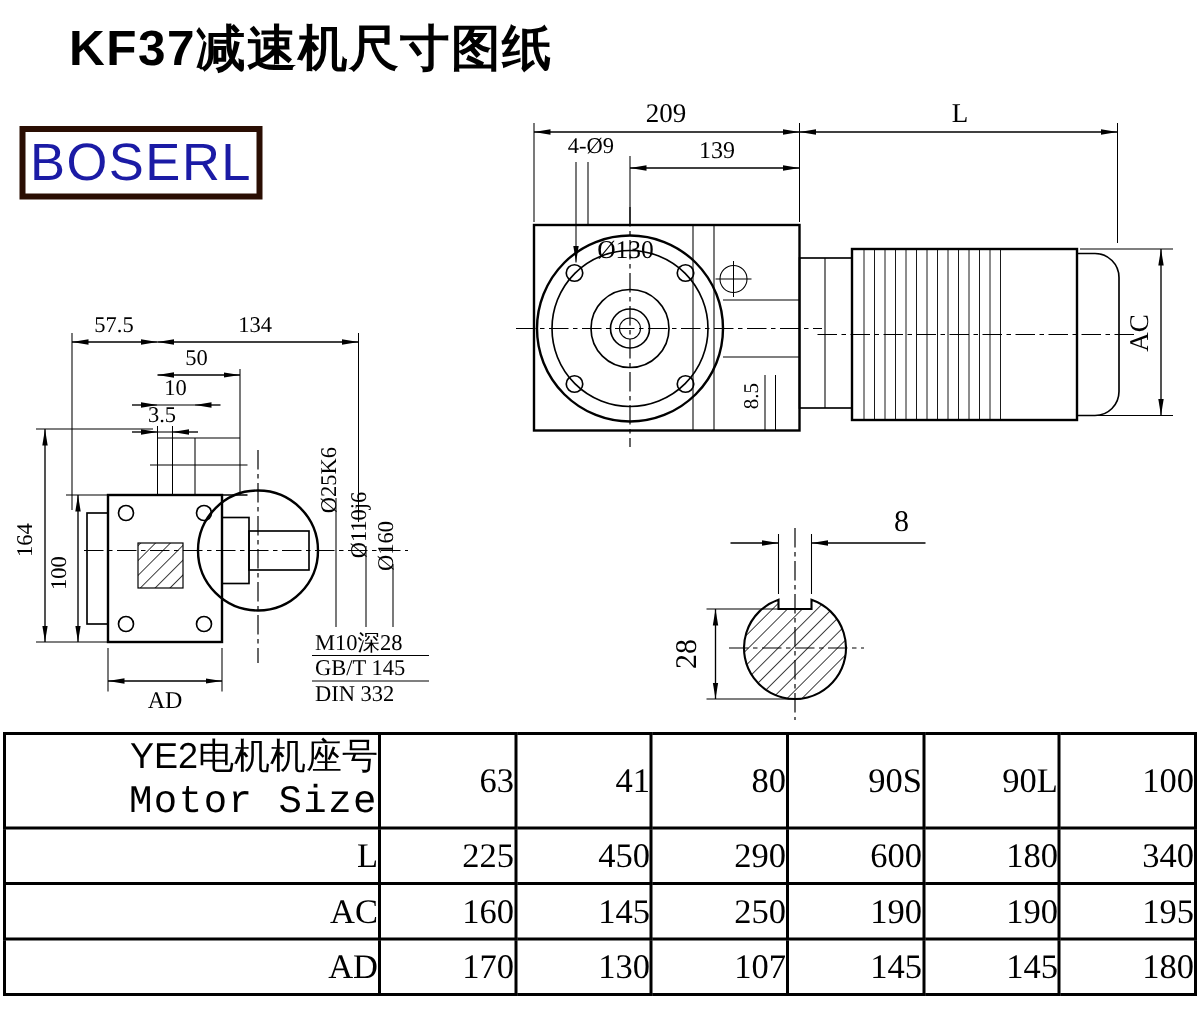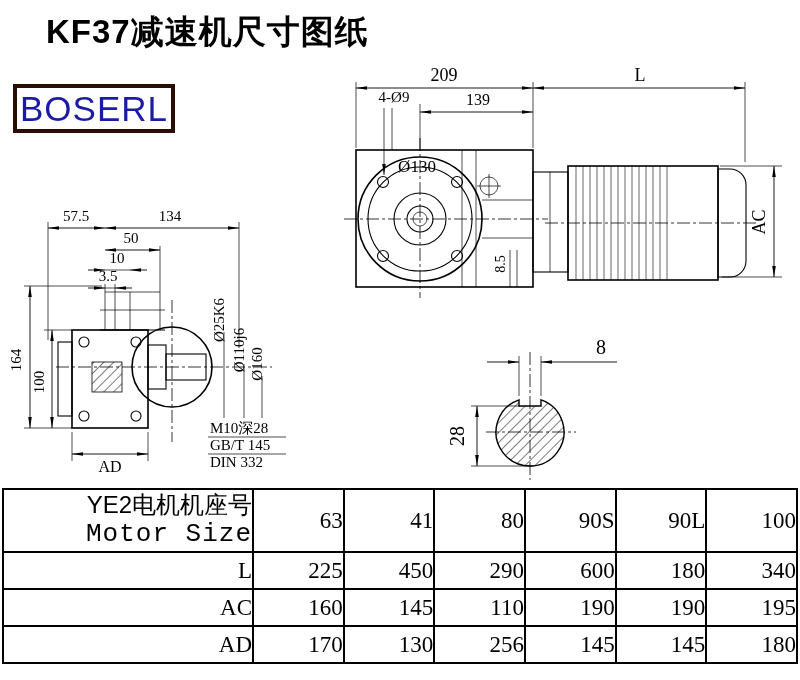--- a/index.html
+++ b/index.html
@@ -227,28 +227,28 @@
       <td>450</td>
       <td>290</td>
       <td>600</td>
       <td>180</td>
       <td>340</td>
     </tr>
     <tr class="drow">
       <td>AC</td>
       <td>160</td>
       <td>145</td>
-      <td>110</td>
+      <td>250</td>
       <td>190</td>
       <td>190</td>
       <td>195</td>
     </tr>
     <tr class="drow">
       <td>AD</td>
       <td>170</td>
       <td>130</td>
-      <td>256</td>
+      <td>107</td>
       <td>145</td>
       <td>145</td>
       <td>180</td>
     </tr>
   </tbody>
 </table>
 
 </body></html>

